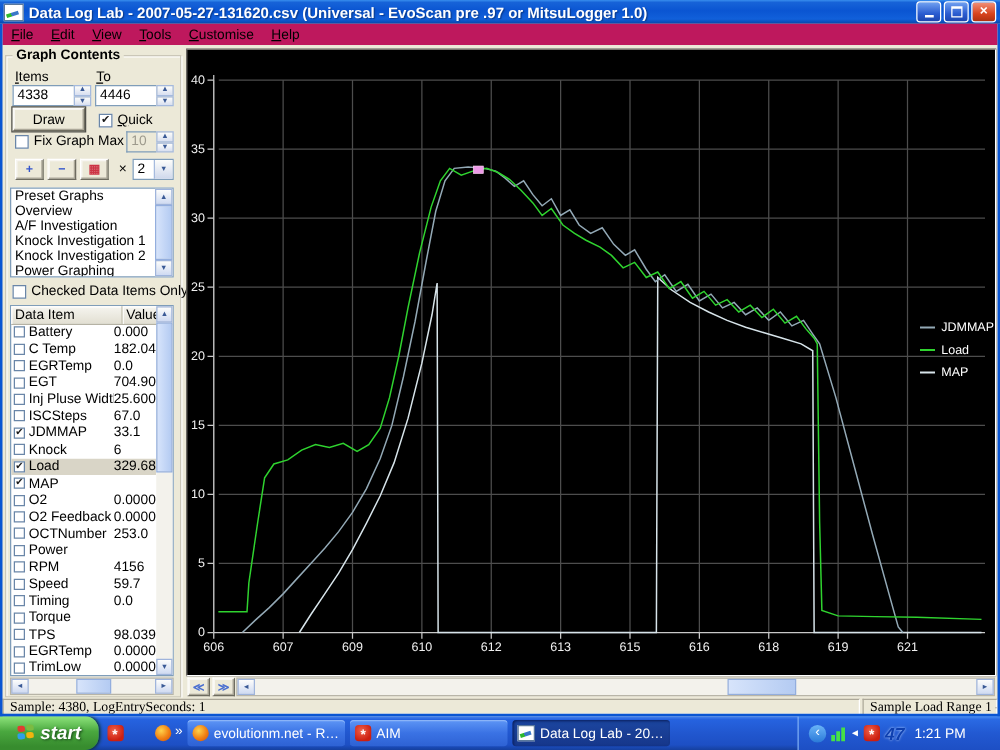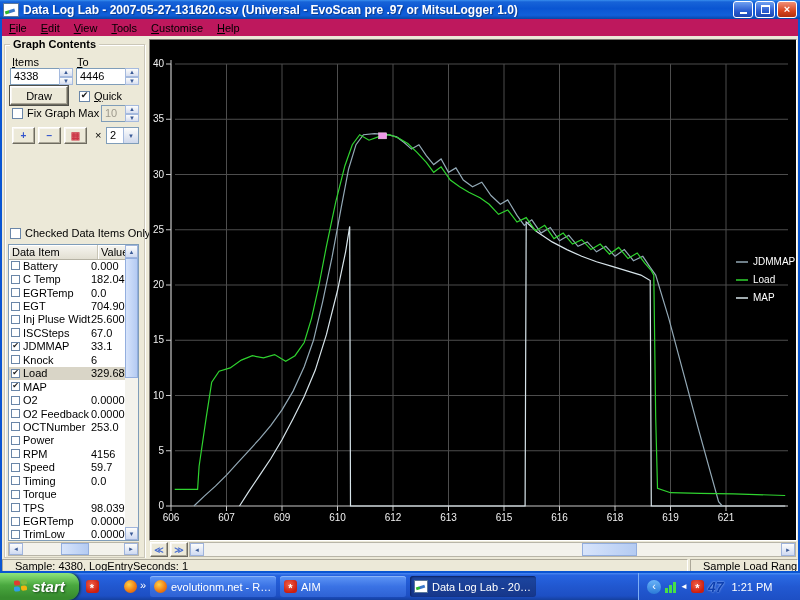--- a/index.html
+++ b/index.html
@@ -81,21 +81,21 @@
     border:1px solid;border-color:#7a7670 #fff #fff #7a7670;box-sizing:border-box;}
   #plot{display:block;}
   
   .navbtn{position:absolute;top:542px;width:18px;height:15px;color:#4a6fd0;font-size:9px;font-weight:bold;}
   #gscroll{position:absolute;left:189px;top:542px;width:607px;height:15px;background:#f3f2ec;display:flex;border:1px solid #b8b5a8;box-sizing:border-box;}
   #gscroll .track{flex:1;position:relative;}
   #gscroll .sthumb{position:absolute;left:378px;top:0;width:55px;height:100%;}
   
   #statusbar{position:absolute;left:0;top:558px;width:800px;height:15px;background:#ece9d8;}
   .scell{position:absolute;top:1px;height:13px;border:1px solid;border-color:#aca899 #fff #fff #aca899;
-    padding:0 12px;line-height:12px;white-space:nowrap;overflow:hidden;box-sizing:border-box;}
+    padding:0 5px;line-height:12px;white-space:nowrap;overflow:hidden;box-sizing:border-box;font-family:Liberation Serif, serif;}
   #scell1{left:2px;width:686px;}
   #scell2{left:690px;width:108px;text-align:center;}
   
   #taskbar{position:absolute;left:0;top:573px;width:800px;height:27px;
     background:linear-gradient(180deg,#4a86f0 0%,#2663e0 9%,#2157cf 50%,#1d4fc4 85%,#15409f 100%);}
   #startbtn{position:absolute;left:0;top:0;width:79px;height:27px;border-radius:0 11px 11px 0;
     background:linear-gradient(180deg,#8ee47c 0%,#4aa83f 45%,#378c2e 90%);display:flex;align-items:center;
     justify-content:center;gap:4px;box-shadow:1px 0 3px #0a2a0a;}
   #startbtn .stext{color:#fff;font-weight:bold;font-style:italic;font-size:15px;text-shadow:1px 1px 2px #1a4a1a;}
   .flag{width:14px;height:13px;display:grid;grid-template-columns:6px 6px;grid-template-rows:5px 5px;gap:1px;transform:skewY(-8deg);}
@@ -216,20 +216,36 @@
   </div>
   <div class="iconbtn btn3d" style="left:64px;">
     <span style="color:#cc3344;">▦</span>
   </div>
   <div class="flabel" style="left:95px;top:129px;">×</div>
   <div id="combo">
     <span class="cval">2</span>
     <span class="darr">▼</span>
   </div>
 
+  <div id="plist">
+    <div class="items">
+
+    <div>Preset Graphs</div>
+        <div>Overview</div>
+        <div>A/F Investigation</div>
+        <div>Knock Investigation 1</div>
+        <div>Knock Investigation 2</div>
+        <div>Power Graphing</div>
+      </div>
+    <div class="vscroll">
+      <div class="sbtn">▲</div>
+      <div class="sthumb" style="flex:1;"></div>
+      <div class="sbtn">▼</div>
+    </div>
+  </div>
 
   <div class="cbrow" style="left:10px;top:227px;">
     <span class="cb"></span>
     <span>Checked Data Items Only</span>
   </div>
 
   <div id="dtable">
     <div id="thead">
       <div class="c1">Data Item</div>
       <div class="c2">Value</div>

